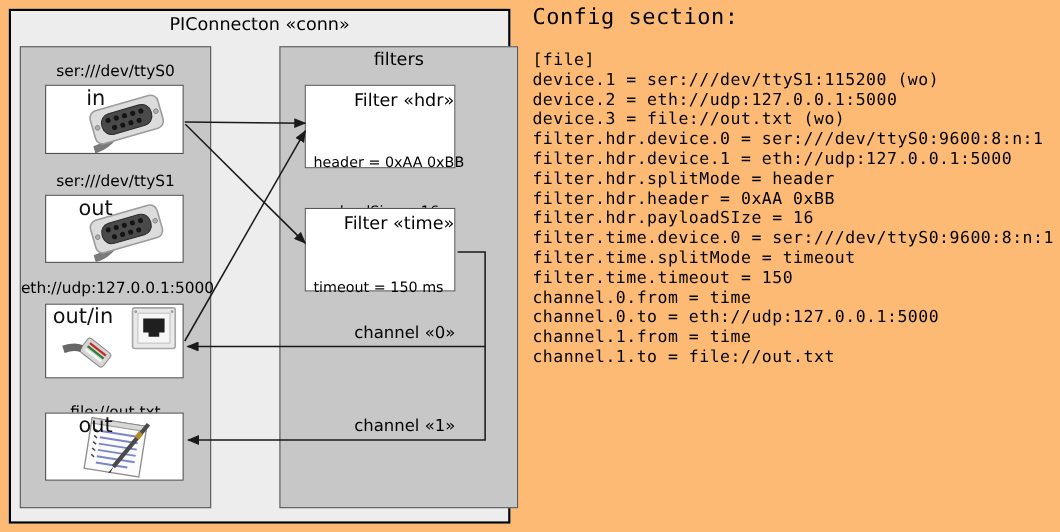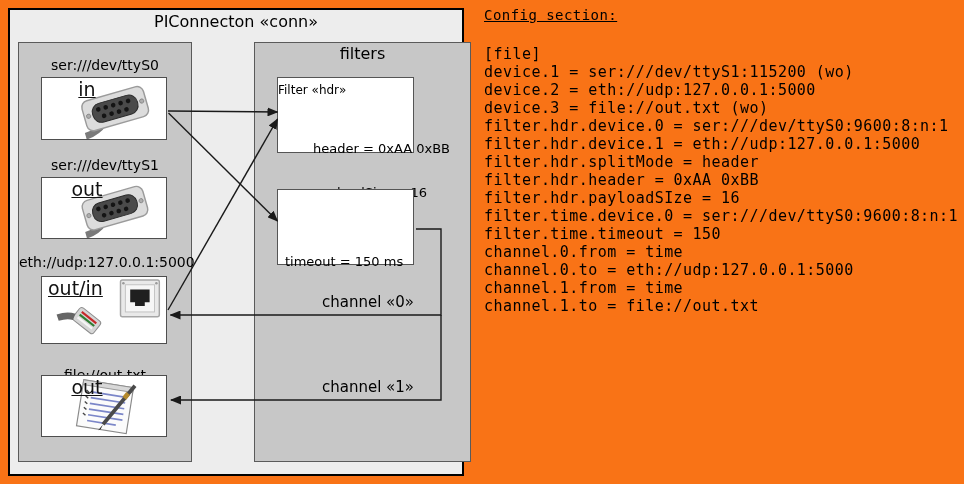--- a/index.html
+++ b/index.html
@@ -1,17 +1,17 @@
 <!DOCTYPE html>
 <html><head>
 <meta charset="utf-8">
 <style>
   html,body { margin:0; padding:0; background:#fff; }
   .stage {
-    position:relative; width:964px; height:484px; background:#f97316;
+    position:relative; width:964px; height:484px; background:#fdba74;
     font-family:"DejaVu Sans", sans-serif; color:#000; overflow:hidden;
   }
   
   .outer {
     position:absolute; left:8px; top:8px; width:456px; height:468px;
     background:#ededed; border:2.5px solid #000; box-sizing:border-box;
   }
   .diagram-title {
     position:absolute; left:0; right:0; top:2px; text-align:center;
     font-size:16px; line-height:19px; color:#000;
@@ -26,64 +26,64 @@
   .dev-label {
     position:absolute; left:0; width:100%; text-align:center;
     font-size:14px; line-height:17px; color:#000;
   }
   .dev-box {
     position:absolute; left:22px; width:126px; background:#fff;
     border:1.5px solid #4e4e4e; box-sizing:border-box;
   }
   .port {
     position:absolute; top:1px; left:12px; width:66px; text-align:center;
-    font-size:19px; line-height:21px; color:#111;text-decoration:underline;
+    font-size:19px; line-height:21px; color:#111;
   }
   .port-eth { left:6px; width:auto; text-align:left; }
   .dev-icon { position:absolute; left:0; top:0; width:100%; height:100%; }
 
   .filters-label {
     position:absolute; left:0; width:100%; top:1px; text-align:center;
     font-size:16px; line-height:19px;
   }
   .filter-box {
     position:absolute; left:22px; width:137px; height:76px; background:#fff;
     border:1.4px solid #555; box-sizing:border-box;
   }
   .fbox-hdr  { top:34px; }
   .fbox-time { top:146px; }
   .ftitle {
-    position:absolute; left:0; width:100%; top:3px; text-align:left;
-    font-size:12px; line-height:19px;
+    position:absolute; left:0; width:100%; top:3px; text-align:right;
+    font-size:16px; line-height:19px;
   }
   .fprops {
     position:absolute; left:7px; font-size:13px; line-height:14.5px;
     white-space:pre; color:#000;
   }
-  .fprops-hdr  { top:35px;margin-left:28px; }
+  .fprops-hdr  { top:35px; }
   .fprops-time { top:36px; }
 
   .chan-label {
     position:absolute; left:264px; width:140px; text-align:right;
     font-size:15px; line-height:16px; color:#000;
   }
   .chan-0 { top:284px; }
   .chan-1 { top:369px; }
 
   
   .overlay {
     position:absolute; left:0; top:0; width:964px; height:484px;
     pointer-events:none;
   }
 
   
   .config-heading {
     position:absolute; left:484px; top:6px;
-    font-family:"DejaVu Sans Mono", monospace; font-size:14px;
-    letter-spacing:0.45px; line-height:18px; color:#000; white-space:pre;text-decoration:underline;
+    font-family:"DejaVu Sans Mono", monospace; font-size:20px;
+    letter-spacing:0.45px; line-height:18px; color:#000; white-space:pre;
   }
   .config-lines {
     position:absolute; left:484px; top:45px;
     font-family:"DejaVu Sans Mono", monospace; font-size:15px;
     letter-spacing:0.45px; color:#000;
   }
   .config-line { white-space:pre; height:18px; line-height:18px; }
 </style>
 </head>
 <body>
@@ -195,20 +195,21 @@
 
       <div class="filter-box fbox-hdr">
         <div class="ftitle">Filter «hdr»</div>
         <div class="fprops fprops-hdr">
           <div>header = 0xAA 0xBB</div>
           <div>payloadSize = 16</div>
         </div>
       </div>
 
       <div class="filter-box fbox-time">
+        <div class="ftitle">Filter «time»</div>
         <div class="fprops fprops-time">
           <div>timeout = 150 ms</div>
         </div>
       </div>
     </div>
 
     <div class="chan-label chan-0">channel «0»</div>
     <div class="chan-label chan-1">channel «1»</div>
   </div>
 
@@ -232,20 +233,21 @@
     <div class="config-line">[file]</div>
     <div class="config-line">device.1 = ser:///dev/ttyS1:115200 (wo)</div>
     <div class="config-line">device.2 = eth://udp:127.0.0.1:5000</div>
     <div class="config-line">device.3 = file://out.txt (wo)</div>
     <div class="config-line">filter.hdr.device.0 = ser:///dev/ttyS0:9600:8:n:1</div>
     <div class="config-line">filter.hdr.device.1 = eth://udp:127.0.0.1:5000</div>
     <div class="config-line">filter.hdr.splitMode = header</div>
     <div class="config-line">filter.hdr.header = 0xAA 0xBB</div>
     <div class="config-line">filter.hdr.payloadSIze = 16</div>
     <div class="config-line">filter.time.device.0 = ser:///dev/ttyS0:9600:8:n:1</div>
+    <div class="config-line">filter.time.splitMode = timeout</div>
     <div class="config-line">filter.time.timeout = 150</div>
     <div class="config-line">channel.0.from = time</div>
     <div class="config-line">channel.0.to = eth://udp:127.0.0.1:5000</div>
     <div class="config-line">channel.1.from = time</div>
     <div class="config-line">channel.1.to = file://out.txt</div>
   </div>
 
 </div>
 
 </body></html>

